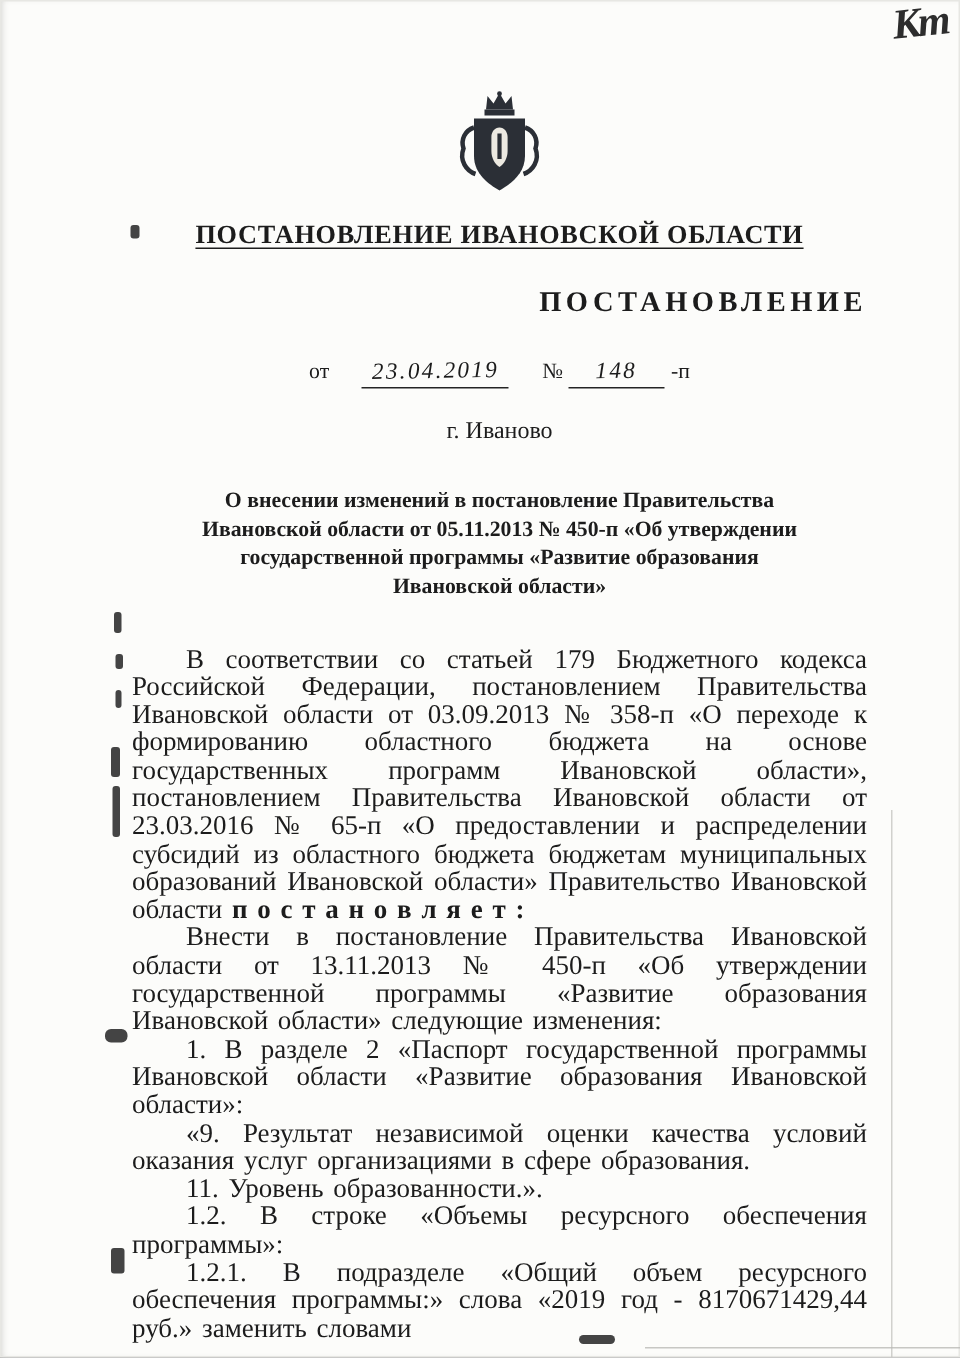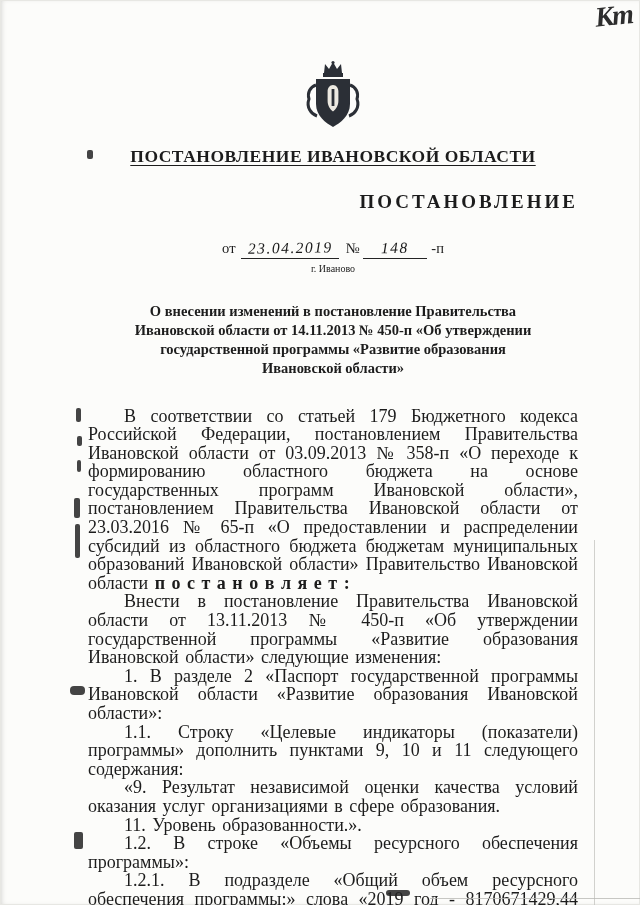--- a/index.html
+++ b/index.html
@@ -41,31 +41,31 @@
     font-size:14.5px;
     white-space:nowrap;
   }
   .slot {
     display:inline-block;
     border-bottom:1.4px solid #242424;
     text-align:center;
     vertical-align:baseline;
     padding:0 6px 1px;
   }
-  .slot-date { min-width:86px; margin:0 6px; }
+  .slot-date { min-width:86px; margin:0 22px; }
   .slot-num  { min-width:52px; margin:0 4px; }
   .hand {
     font-style:italic;
     font-size:15.5px;
     letter-spacing:1.5px;
     color:#1b1b1b;
     display:inline-block;
     transform:rotate(-1deg);
   }
-  .city { margin-top:4px; text-align:center; font-size:10px; }
+  .city { margin-top:20px; text-align:center; font-size:16px; }
 
   
   .subject {
     margin:28px auto 0;
     max-width:428px;
     text-align:center;
     font-weight:bold;
     font-size:14.5px;
     line-height:1.32;
   }
@@ -135,28 +135,27 @@
     <h1 class="org-title">ПОСТАНОВЛЕНИЕ ИВАНОВСКОЙ ОБЛАСТИ</h1>
 
     <h2 class="doc-type">ПОСТАНОВЛЕНИЕ</h2>
 
     <div class="date-line">
       <span>от</span><span class="slot slot-date"><span class="hand">23.04.2019</span></span><span>№</span><span class="slot slot-num"><span class="hand">148</span></span><span>-п</span>
     </div>
 
     <div class="city">г. Иваново</div>
 
-    <div class="subject">О внесении изменений в постановление Правительства Ивановской области от 14.11.2013 № 450-п «Об утверждении государственной программы «Развитие образования Ивановской области»</div>
+    <div class="subject">О внесении изменений в постановление Правительства Ивановской области от 05.11.2013 № 450-п «Об утверждении государственной программы «Развитие образования Ивановской области»</div>
 
     <div class="body">
       <p><span>В соответствии со статьей 179 Бюджетного кодекса Российской Федерации, постановлением Правительства Ивановской области от 03.09.2013 № 358-п «О переходе к формированию областного бюджета на основе государственных программ Ивановской области», постановлением Правительства Ивановской области от 23.03.2016 № 65-п «О предоставлении и распределении субсидий из областного бюджета бюджетам муниципальных образований Ивановской области» Правительство Ивановской области</span>
         <span class="bold-spaced">п о с т а н о в л я е т :</span></p>
       <p>Внести в постановление Правительства Ивановской области от 13.11.2013 № 450-п «Об утверждении государственной программы «Развитие образования Ивановской области» следующие изменения:</p>
       <p>1. В разделе 2 «Паспорт государственной программы Ивановской области «Развитие образования Ивановской области»:</p>
-      <p>1.1. Строку «Целевые индикаторы (показатели) программы» дополнить пунктами 9, 10 и 11 следующего содержания:</p>
       <p>«9. Результат независимой оценки качества условий оказания услуг организациями в сфере образования.</p>
       <p>11. Уровень образованности.».</p>
       <p>1.2. В строке «Объемы ресурсного обеспечения программы»:</p>
       <p>1.2.1. В подразделе «Общий объем ресурсного обеспечения программы:» слова «2019 год - 8170671429,44 руб.» заменить словами</p>
     </div>
 
   </div>
 
   <div class="hw-mark">Кт</div>
 

